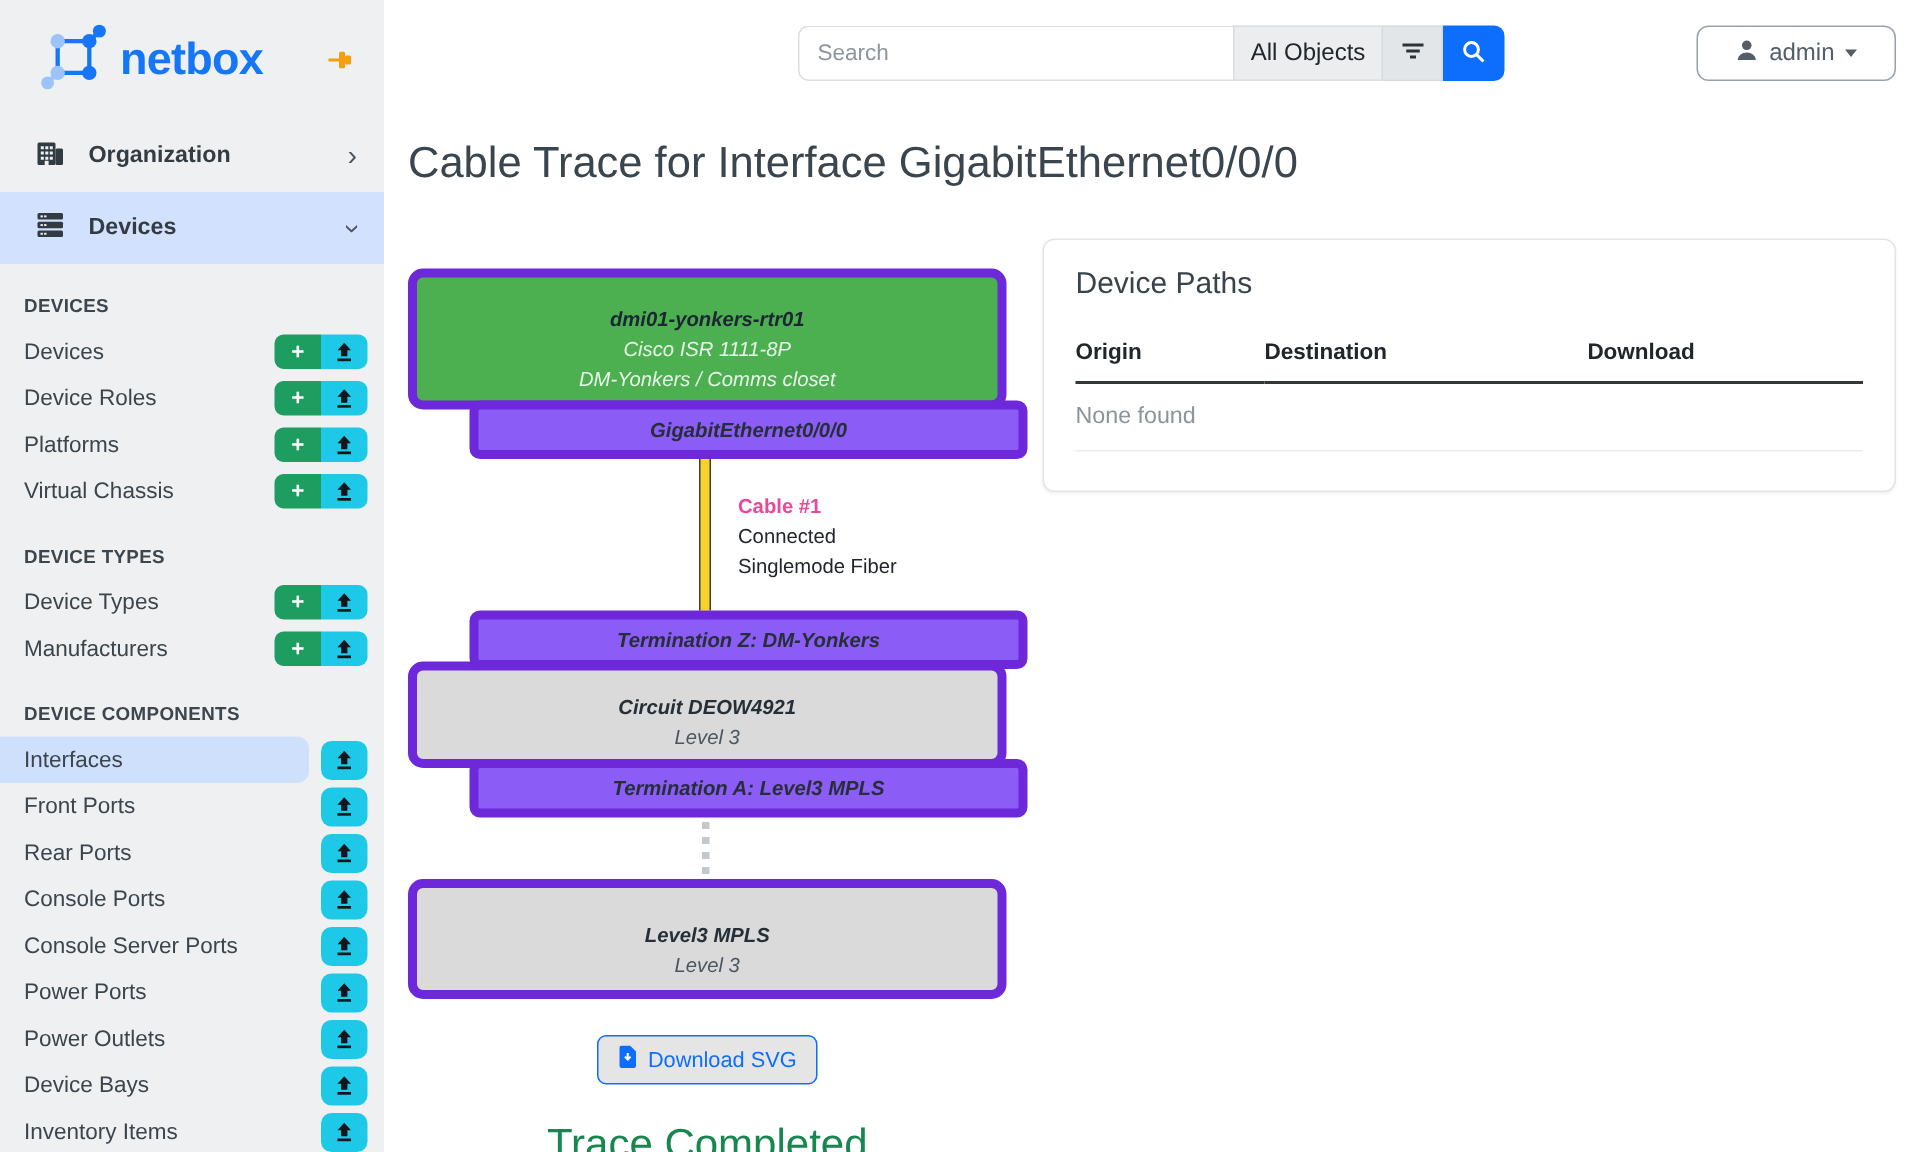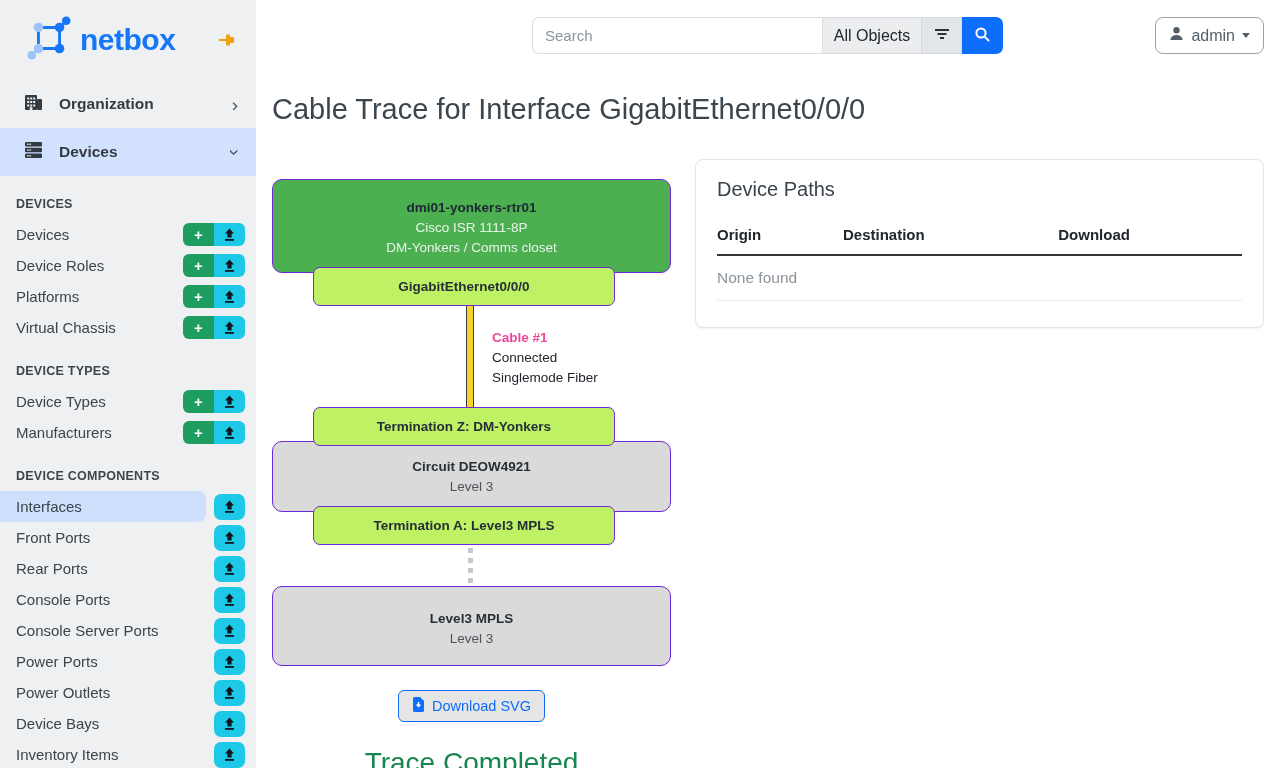--- a/index.html
+++ b/index.html
@@ -30,33 +30,33 @@
 
   
   .main { flex:1; background:#fff; display:flex; flex-direction:column; overflow:hidden; }
   .topbar { display:flex; align-items:flex-start; padding-top:17px; height:70px; flex-shrink:0; }
   .search-group { margin-left:276px; display:flex; height:37px;align-items:flex-end; }
   .search-input { width:290px; height:37px; border:1px solid #dadde1; border-right:none; border-radius:7px 0 0 7px; padding:0 12px; font-size:15px; color:#343b42; outline:none; font-family:"Liberation Sans", sans-serif; }
   .search-input::placeholder { color:#8c949c; }
   .scope-btn { width:99px; height:37px; background:#ebedef; border:1px solid #dadde1; border-right:none; color:#21262c; font-size:16px; display:flex; align-items:center; justify-content:center; cursor:pointer; }
   .filter-btn { width:41px; height:37px; background:#e3e6e9; border:1px solid #d7dadd; display:flex; align-items:center; justify-content:center; cursor:pointer; }
   .go-btn { width:41px; height:37px; background:#0d6efd; border:none; border-radius:0 7px 7px 0; display:flex; align-items:center; justify-content:center; cursor:pointer; }
-  .account-btn { margin-left:auto; margin-right:16px; height:37px; border:1px solid #99a2ab; border-radius:8px; background:#fff; display:flex; align-items:center; gap:7px; padding:0 13px; color:#545e68; font-size:16px; cursor:pointer; }
+  .account-btn { margin-left:auto; margin-right:16px; height:37px; border:1px solid #99a2ab; border-radius:8px; background:#fff; display:flex; align-items:center; gap:7px; padding:0 25px; color:#545e68; font-size:16px; cursor:pointer; }
   .caret-down { width:0; height:0; border-left:4.5px solid transparent; border-right:4.5px solid transparent; border-top:5px solid #545e68; }
 
   .page-title { margin:23px 16px 0; font-size:29px; font-weight:400; color:#3b454e; }
   .content { display:flex; padding:0 16px; margin-top:33px; }
 
   
   .trace-col { position:relative; width:400px; height:645px; flex-shrink:0; }
-  .tnode { position:absolute; border:1px solid #6d28d9; text-align:center; }
+  .tnode { position:absolute; border:6px solid #6d28d9; text-align:center;font-style:italic; }
   .device-node { left:0; top:20px; width:399px; height:94px; background:#4caf50; border-radius:10px; padding-top:18px; cursor:pointer; }
   .device-name { font-size:13.5px; font-weight:bold; color:#1c2733; line-height:20px; }
   .device-sub { font-size:13.5px; color:rgba(255,255,255,0.88); line-height:20px; }
-  .port-node { left:41px; width:302px; height:39px; background:#bef264; border-radius:7px; display:flex; align-items:center; justify-content:center; font-size:13.5px; font-weight:bold; color:#262f37; z-index:2; cursor:pointer;text-align:right; }
+  .port-node { left:41px; width:372px; height:39px; background:#8b5cf6; border-radius:7px; display:flex; align-items:center; justify-content:center; font-size:13.5px; font-weight:bold; color:#262f37; z-index:2; cursor:pointer;text-align:right; }
   .iface-node { top:108px; }
   .termz-node { top:248px; }
   .terma-node { top:347px; }
   .wide-node { left:0; width:399px; background:#dadada; border-radius:10px; z-index:1; padding-top:15px; }
   .circuit-node { top:282px; height:71px; cursor:pointer; }
   .far-node { top:427px; height:80px; padding-top:22px; cursor:pointer; }
   .wide-title { font-size:13.5px; font-weight:bold; color:#262f37; line-height:20px; }
   .wide-sub { font-size:13.5px; color:#4c555e; line-height:20px; }
   .cable-bar { position:absolute; left:194px; top:147px; width:8px; height:101px; background:#f6d32b; border-left:1.5px solid #3c3c3c; border-right:1.5px solid #3c3c3c; }
   .cable-label { position:absolute; left:220px; top:169px; text-align:left; cursor:pointer; }

